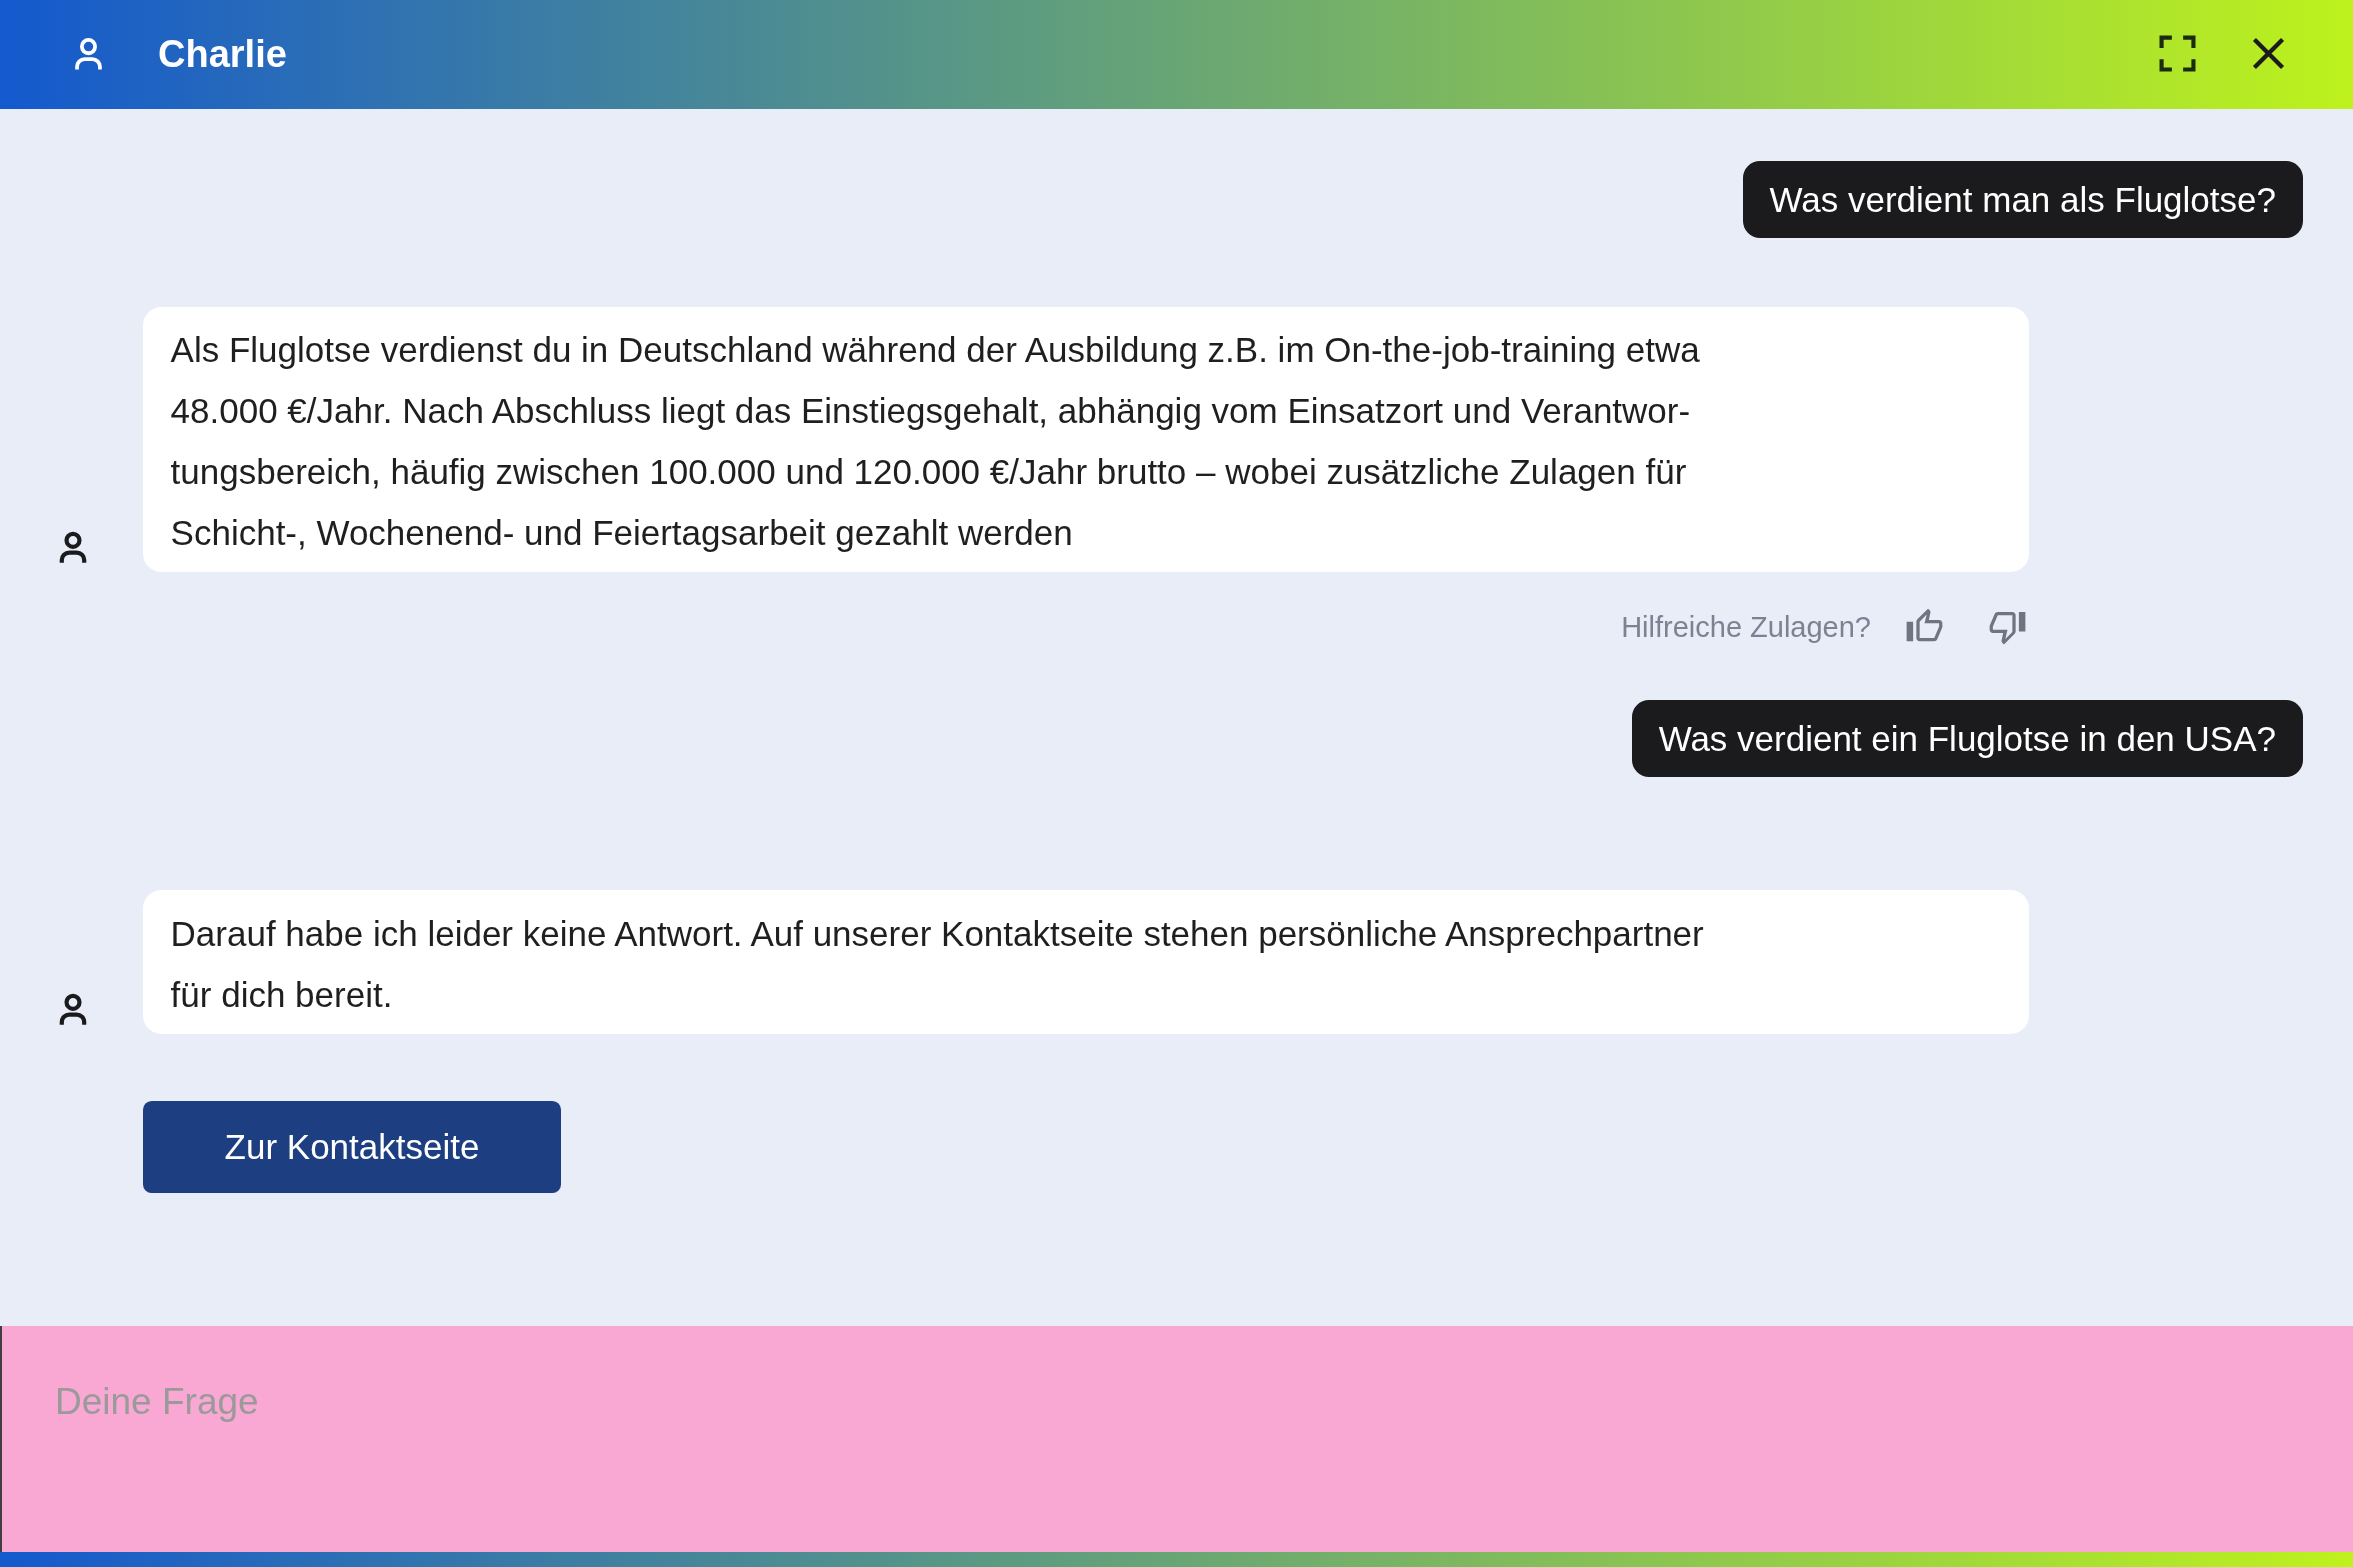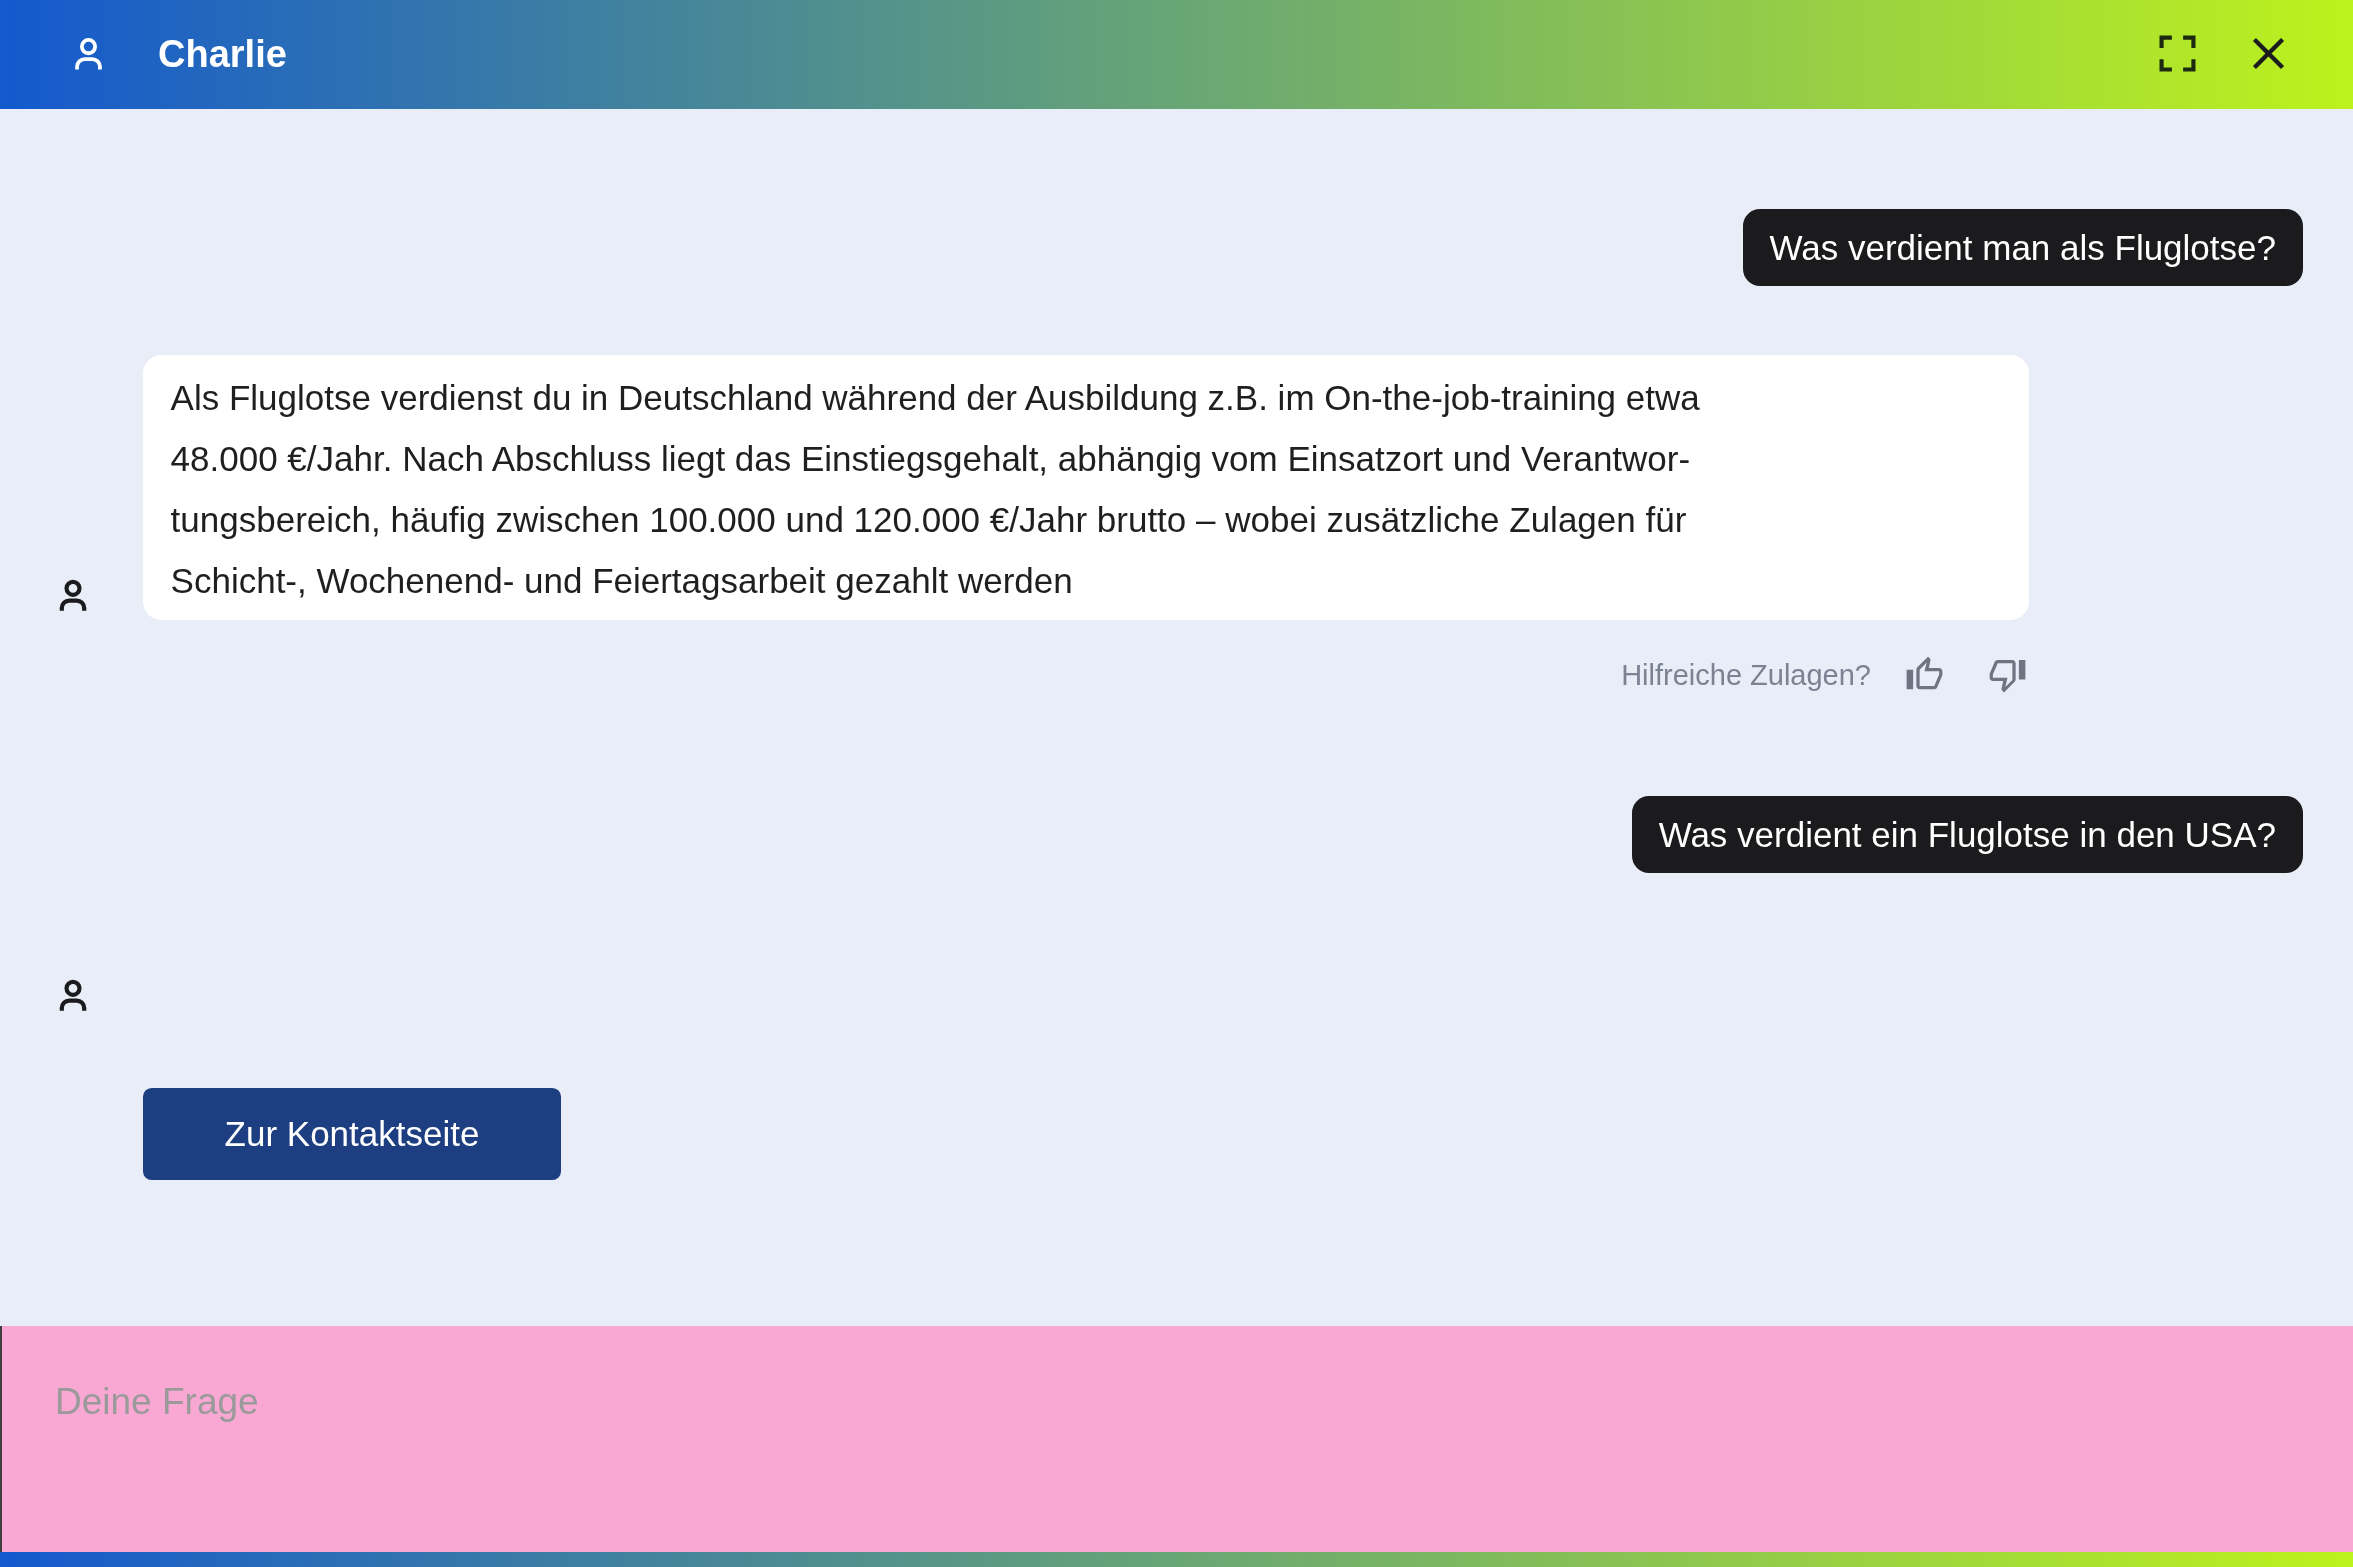--- a/index.html
+++ b/index.html
@@ -38,21 +38,21 @@
     background:#e8edf8;
     overflow:hidden;
   }
   .row{display:flex;}
   .row.user{justify-content:flex-end;padding-right:51px;}
   .bubble{box-sizing:border-box;}
   .bubble.user{
     background:#1b1b1d;color:#ffffff;
     height:77px;display:flex;align-items:center;
     padding:0 27px;border-radius:17px;
-    font-size:35px;white-space:nowrap;margin-top:48px;
+    font-size:35px;white-space:nowrap;
   }
   .row.user.first{margin-top:52px;}
   .row.user.second{margin-top:51px;}
 
   .bot-row{display:flex;align-items:flex-end;padding-left:52px;}
   .bot-row.first{margin-top:58px;}
   .bot-row.second{margin-top:102px;}
   .bot-avatar{width:42px;height:42px;flex:0 0 auto;margin-right:49px;margin-bottom:3.1px;}
   .bubble.bot{
     background:#ffffff;color:#1f1f1f;
@@ -182,20 +182,22 @@
       <div class="bubble user">Was verdient ein Fluglotse in den USA?</div>
     </div>
 
     <div class="bot-row second">
       <span class="bot-avatar">
         <svg viewBox="0 0 24 24" fill="none" stroke="#1b1b1d" stroke-width="2.4">
           <circle cx="12" cy="7.6" r="3.7"></circle>
           <path d="M5.6 20.4v-1.5c0-2.4 1.9-4.3 4.3-4.3h4.2c2.4 0 4.3 1.9 4.3 4.3v1.5" stroke-linecap="butt"></path>
         </svg>
       </span>
+      <div class="bubble bot">Darauf habe ich leider keine Antwort. Auf unserer Kontaktseite stehen persönliche Ansprechpartner
+für dich bereit.</div>
     </div>
 
     <button class="contact-btn">Zur Kontaktseite</button>
 
   </main>
 
   <div class="input-area">
     <textarea placeholder="Deine Frage" style=""></textarea>
   </div>
 

